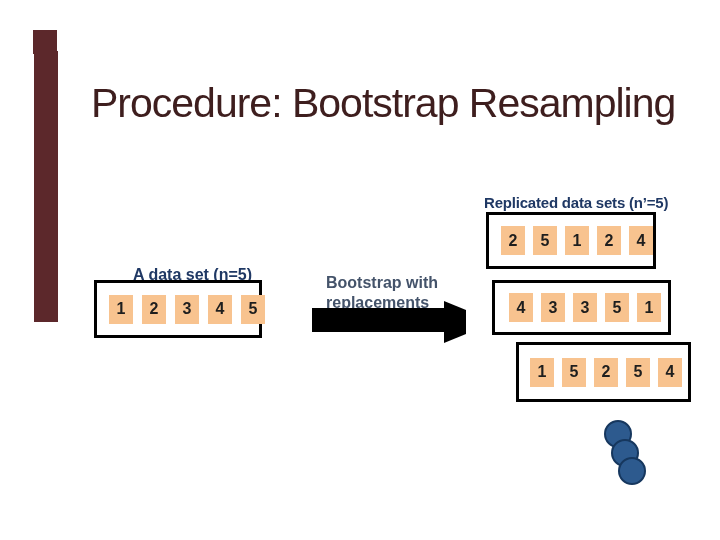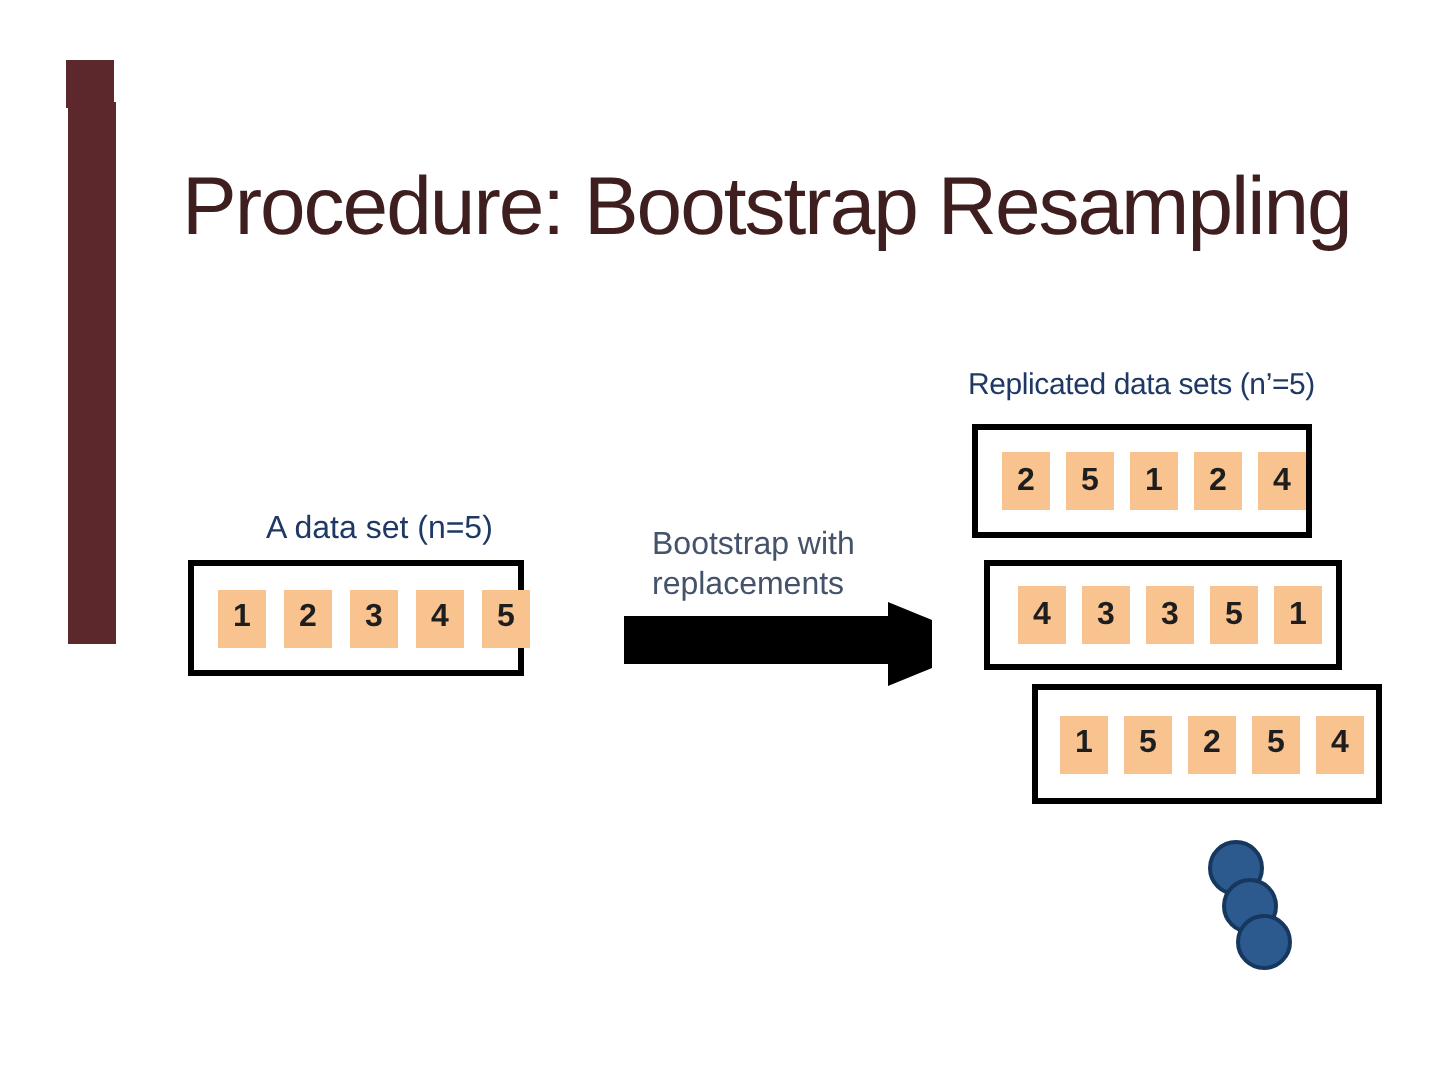--- a/index.html
+++ b/index.html
@@ -36,24 +36,25 @@
     width: 640px;
     font-size: 41px;
     font-weight: 400;
     letter-spacing: -1px;
     color: #3e1e1e;
     white-space: nowrap;
   }
 
   .lbl {
     position: absolute;
-    font-weight: 400;
+    font-weight: 700;
     color: #1f3864;
     font-size: 16px;
     line-height: 20px;
+    margin-top: 10px;
   }
   .lbl-replicated { left: 448px; top: 147px; font-size: 15px; letter-spacing: -0.2px; }
   .lbl-dataset    { left: 97px;  top: 219px; }
   .lbl-sampling   { left: 290px; top: 227px; width: 140px; color: #44536a; }
   .lbl-repeat     { left: 267px; top: 330px; color: #1c2f4e; }
 
   .footer-note {
     position: absolute; left: 160px; top: 486px;
     font-size: 15px; font-weight: 700;
     color: #1f3864;

